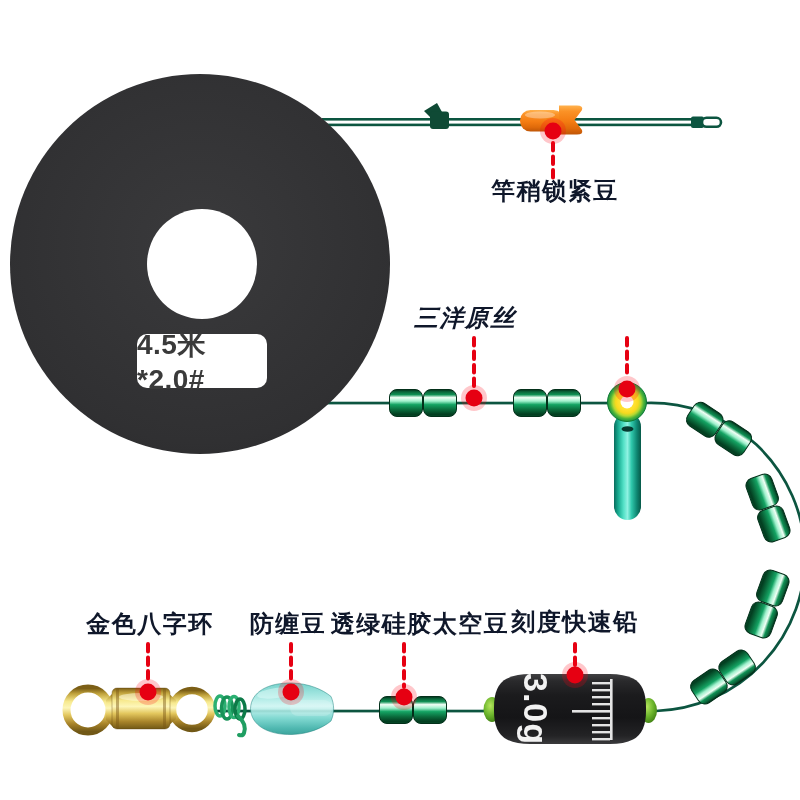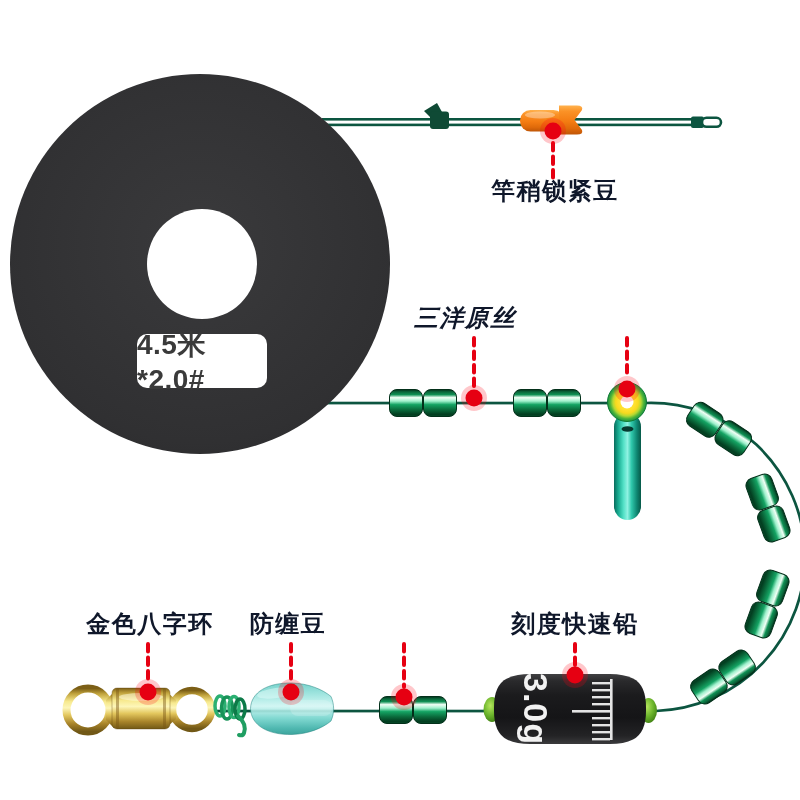--- a/index.html
+++ b/index.html
@@ -245,15 +245,16 @@
   </g>
 </svg>
 
   <div class="spool-label">4.5米*2.0#</div>
   <div class="weight-value">3.0g</div>
 
   <div class="callout" style="left:555px;top:180px;">竿稍锁紧豆</div>
   <div class="callout" style="left:465px;top:307px;font-style:italic;">三洋原丝</div>
   <div class="callout" style="left:150px;top:613px;">金色八字环</div>
   <div class="callout" style="left:288px;top:613px;">防缠豆</div>
-  <div class="callout" style="left:575px;top:613px;">刻度快速铅</div>
+  <div class="callout" style="left:420px;top:613px;">透绿硅胶太空豆</div>
+  <div class="callout" style="left:575px;top:613px;font-family:Liberation Mono, monospace;">刻度快速铅</div>
 
 </div>
 
 </body></html>

